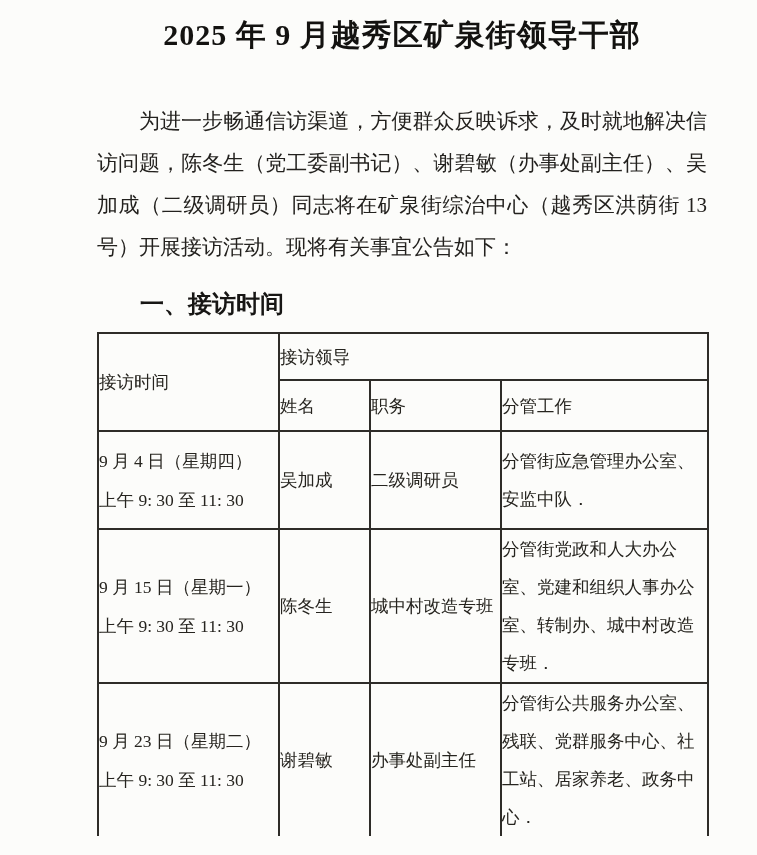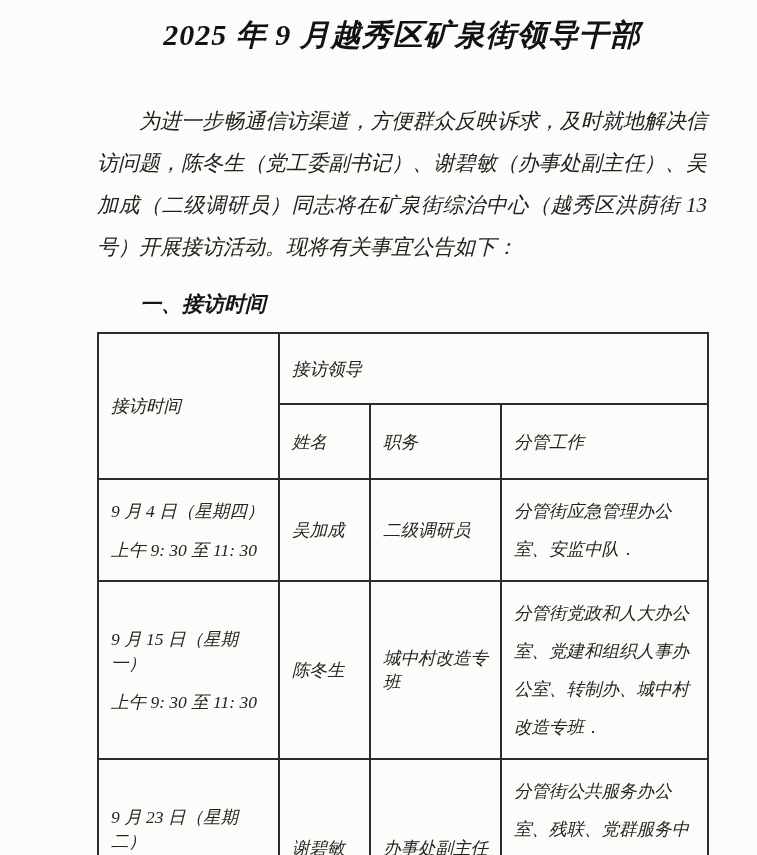--- a/index.html
+++ b/index.html
@@ -3,21 +3,20 @@
 <meta charset="utf-8">
 <style>
   html,body{margin:0;padding:0;}
   .page{
     position:relative;
     width:757px;height:855px;
     background:#fcfcfa;
     color:#1d1c1a;
     font-family:"Liberation Serif","DejaVu Serif",serif;
     overflow:hidden;
-    font-style:italic;
   }
   .content{
     position:absolute;
     left:97px;top:0;
     width:610px;
   }
   .title-block{
     padding-top:12px;
     text-align:center;
     font-weight:bold;
@@ -32,36 +31,36 @@
     line-height:42px;
     text-align:justify;
     text-indent:2em;
     color:#23211e;
   }
   .section-heading{
     margin-top:9px;
     padding-left:43px;
     font-family:"Liberation Sans","DejaVu Sans",sans-serif;
     font-weight:bold;
-    font-size:21px;
+    font-size:24px;
     line-height:30px;
     color:#171614;
   }
   table.notice{
     margin-top:13px;
     border-collapse:collapse;
     width:610px;
     table-layout:fixed;
     font-size:17.5px;
     color:#26241f;
   }
   table.notice td,table.notice th{
     border:2px solid #2e2c28;
     font-weight:normal;
-    padding:12px;
+    padding:0;
     vertical-align:middle;
     text-align:left;
   }
   col.c-time{width:181px;}
   col.c-name{width:91px;}
   col.c-pos{width:131px;}
   col.c-duty{width:207px;}
   .h-leader{height:45px;text-align:center;}
   .h-sub{height:49px;text-align:center;}
   .h-time{padding-left:9px;}

